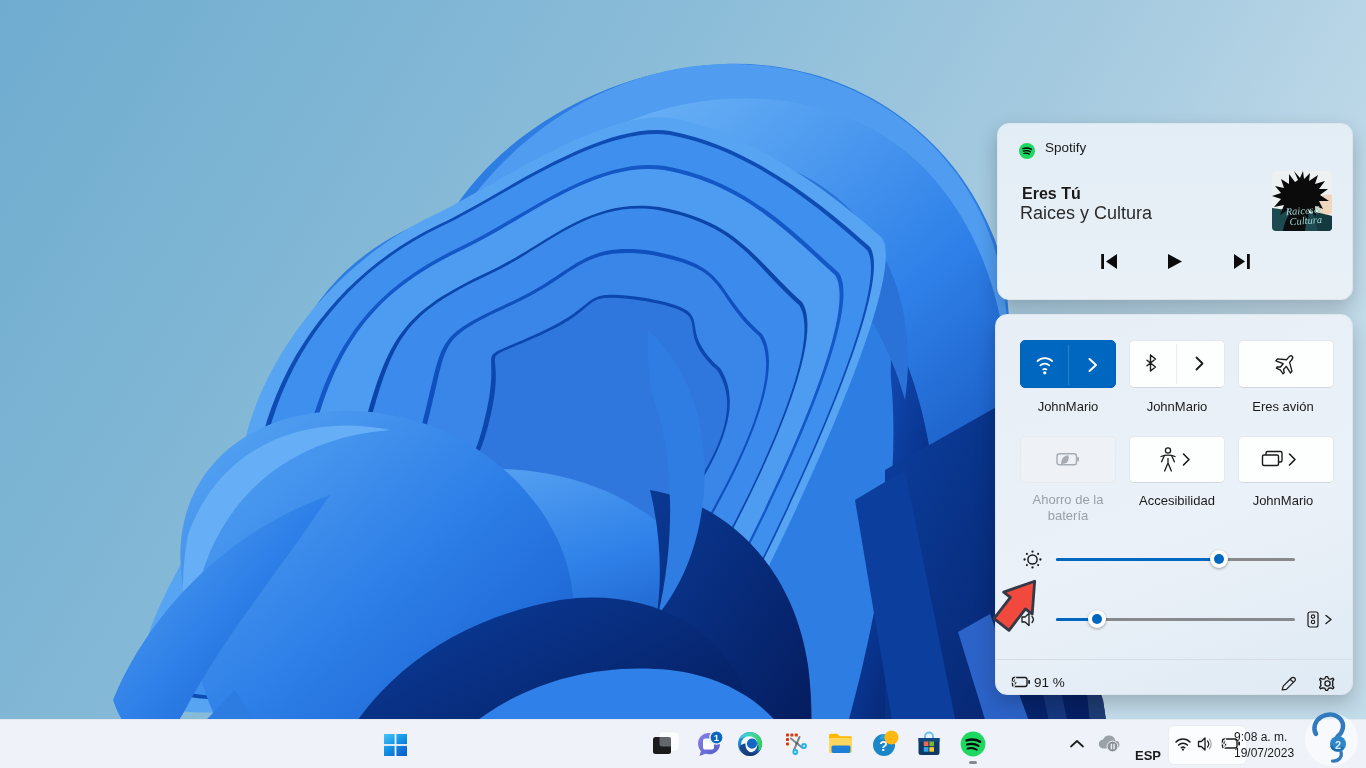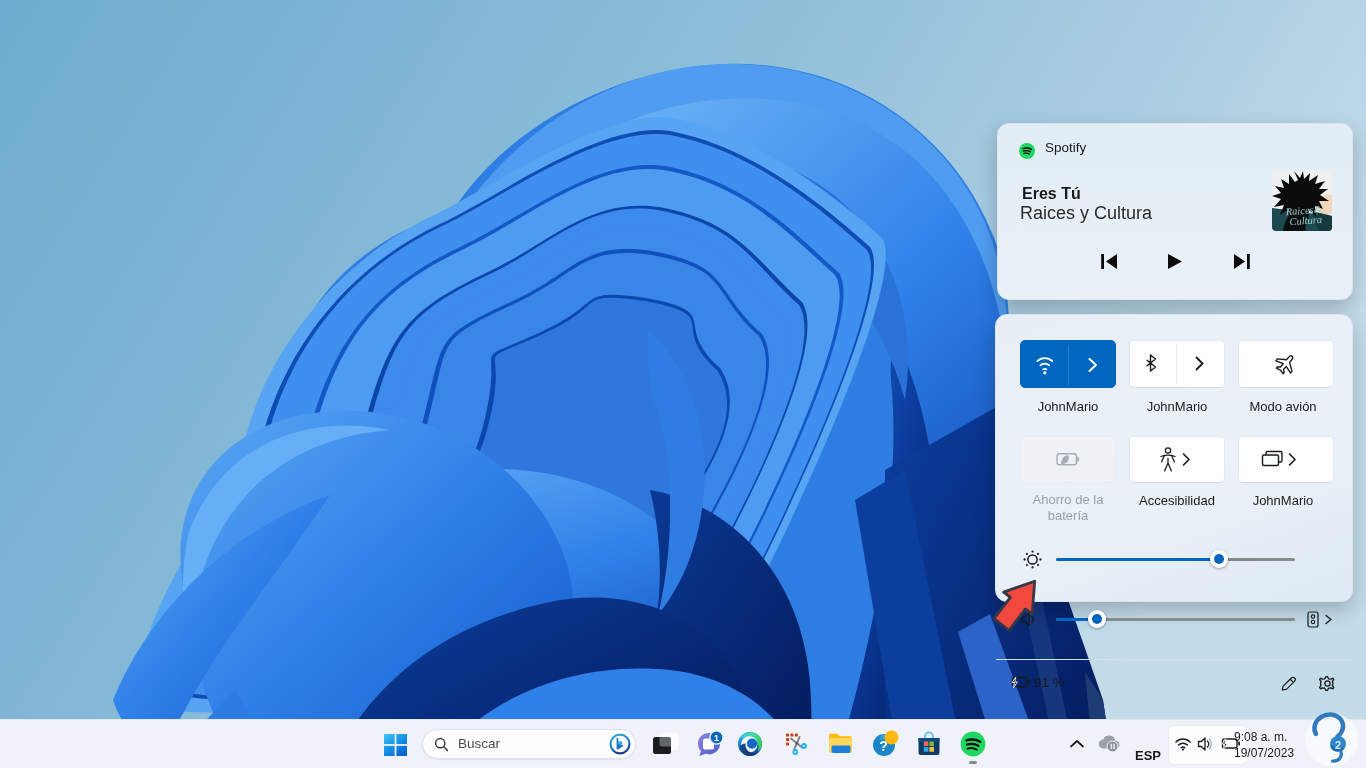--- a/index.html
+++ b/index.html
@@ -1,19 +1,19 @@
 <!DOCTYPE html>
 <html><head><meta charset="utf-8">
 <style>
 *{margin:0;padding:0;box-sizing:border-box}
 html,body{width:1366px;height:768px;overflow:hidden;font-family:"Liberation Sans",sans-serif;position:relative}
 #wall{position:absolute;left:0;top:0}
 .panel{position:absolute;background:linear-gradient(180deg,#e3edf5 0%,#e9f1f7 100%);border:1px solid #dce4ec;border-radius:12px;box-shadow:0 8px 20px rgba(0,0,0,.22)}
 #media{left:997px;top:123px;width:356px;height:177px}
-#qs{left:995px;top:314px;width:358px;height:288px;background:linear-gradient(160deg,#e7eef6 0%,#ebf1f8 55%,#dfeaf4 100%)}
+#qs{left:995px;top:314px;width:358px;height:381px;background:linear-gradient(160deg,#e7eef6 0%,#ebf1f8 55%,#dfeaf4 100%)}
 .tile{position:absolute;width:96px;height:48px;border-radius:5px}
 .tile.white{background:#fdfefe;border:1px solid #e3e8ee;border-bottom-color:#d2d8df}
 .tile.blue{background:#0067c0;border:1px solid #0062b6}
 .tile.dis{background:#eef2f7;border:1px solid #e6ebf1}
 .lbl{position:absolute;font-size:13px;color:#1b1b1b;text-align:center;width:120px;line-height:16px}
 .lbl.gray{color:#99a0a8}
 #taskbar{position:absolute;left:0;top:719px;width:1366px;height:49px;background:#eff3f9;border-top:1px solid #e3e8ee}
 </style></head>
 <body>
 <svg id="wall" width="1366" height="768" viewBox="0 0 1366 768">
@@ -179,21 +179,21 @@
   </div>
   <div class="tile white" style="left:242px;top:25px">
     <svg width="94" height="46" viewBox="0 0 94 46" fill="none">
       <g transform="translate(47,22.5) rotate(40)" stroke="#1a1a1a" stroke-width="1.35" fill="none" stroke-linejoin="round" stroke-linecap="round">
       <path d="M0 -9.5 c 1.4 0 2 1.6 2 3.2 L 2 -3.2 L 9.5 2 L 9.5 4.4 L 2 2 L 2 6.2 L 4.4 8 L 4.4 9.8 L 0 8.6 L -4.4 9.8 L -4.4 8 L -2 6.2 L -2 2 L -9.5 4.4 L -9.5 2 L -2 -3.2 L -2 -6.3 c 0 -1.6 0.6 -3.2 2 -3.2 Z"></path>
     </g>
     </svg>
   </div>
   <div class="lbl" style="left:12px;top:84px">JohnMario</div>
   <div class="lbl" style="left:121px;top:84px">JohnMario</div>
-  <div class="lbl" style="left:227px;top:84px">Modo avión</div>
+  <div class="lbl" style="left:227px;top:84px">Eres avión</div>
 
   <div class="tile dis" style="left:24px;top:121px;height:47px">
     <svg width="94" height="45" viewBox="0 0 94 45">
       <g stroke="#a6acb3" stroke-width="1.4" fill="none">
         <rect x="36" y="16.8" width="19.5" height="11" rx="2.6"></rect>
         <rect x="56.2" y="20" width="1.8" height="4.6" rx="0.8" fill="#a6acb3" stroke="none"></rect>
         <path d="M47.5 18.2 c -4.8 0 -7.2 3.6 -7.4 8.4 c 3 0.6 7.4 -0.6 7.4 -5.2 Z" fill="#a6acb3" stroke="none"></path>
         <path d="M40.5 27.5 c 1.6 -3.6 4 -5.6 7 -6.8" stroke-width="1.1" stroke-linecap="round"></path>
       </g>
     </svg>
@@ -290,39 +290,20 @@
           <stop offset="0.5" stop-color="#1697e8"></stop>
           <stop offset="1" stop-color="#0b63ce"></stop>
         </linearGradient>
       </defs>
     <rect x="0" y="0" width="10.6" height="10.1" fill="url(#wlg)"></rect>
     <rect x="12.4" y="0" width="10.6" height="10.1" fill="url(#wlg)"></rect>
     <rect x="0" y="11.9" width="10.6" height="10.1" fill="url(#wlg)"></rect>
     <rect x="12.4" y="11.9" width="10.6" height="10.1" fill="url(#wlg)"></rect>
   </svg>
 
-  <div style="position:absolute;left:422px;top:9px;width:214px;height:30px;border-radius:15px;background:#fdfdfe;border:1px solid #dee3e9;box-shadow:0 1px 2px rgba(0,0,0,.06)">
-    <svg style="position:absolute;left:11px;top:7px" width="15" height="15" viewBox="0 0 15 15">
-      <circle cx="6.2" cy="6.2" r="4.6" stroke="#3c3c3c" stroke-width="1.5" fill="none"></circle>
-      <line x1="9.8" y1="9.8" x2="13.4" y2="13.4" stroke="#3c3c3c" stroke-width="1.5" stroke-linecap="round"></line>
-    </svg>
-    <span style="position:absolute;left:35px;top:6px;font-size:13.5px;color:#4a4a4a">Buscar</span>
-    <svg style="position:absolute;right:4px;top:3px" width="22" height="22" viewBox="0 0 22 22">
-      <defs>
-          <linearGradient id="bgr" x1="0" y1="0" x2="0.4" y2="1">
-            <stop offset="0" stop-color="#35b3d4"></stop>
-            <stop offset="0.6" stop-color="#1b7fc4"></stop>
-            <stop offset="1" stop-color="#173f8f"></stop>
-          </linearGradient>
-        </defs>
-      <circle cx="11" cy="11" r="9.4" fill="#fff" stroke="url(#bgr)" stroke-width="2.1"></circle>
-      <path d="M7.6 4.6 c 1 0 1.8 0.8 1.8 1.8 v 4.2 l 5.4 2.1 l -5.4 3.6 c -0.9 0.55 -1.8 -0.1 -1.8 -1.1 Z" fill="#1e74c8"></path>
-      <path d="M9.4 8.4 l 0 2.2 3 1.15 c 0.9 -0.5 1.3 -1.6 0.9 -2.2 c -0.5 -0.8 -2.4 -1.3 -3.9 -1.15 Z" fill="#2aa7dd"></path>
-    </svg>
-  </div>
 
   <svg style="position:absolute;left:651px;top:9px" width="28" height="28" viewBox="0 0 28 28">
     <rect x="8" y="3" width="20" height="19" rx="3.5" fill="#fbfcfd" stroke="#e8ecef" stroke-width="0.5"></rect>
     <rect x="2" y="8" width="18" height="17" rx="2.5" fill="#1b1b1e"></rect>
     <path d="M2 8 h 18 v 9.5 h -9 a 2.5 2.5 0 0 1 -2.5 -2.5 V 8 Z" fill="#9fa4a9" opacity="0.55"></path>
   </svg>
 
   <div style="position:absolute;left:694px;top:10px;width:30px;height:30px">
     <svg width="30" height="30" viewBox="0 0 30 30">
       <defs>

